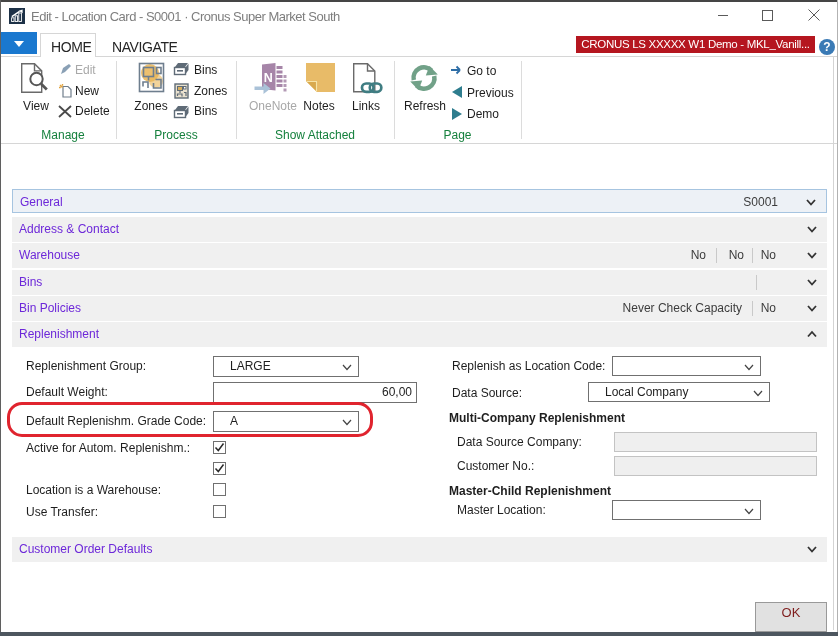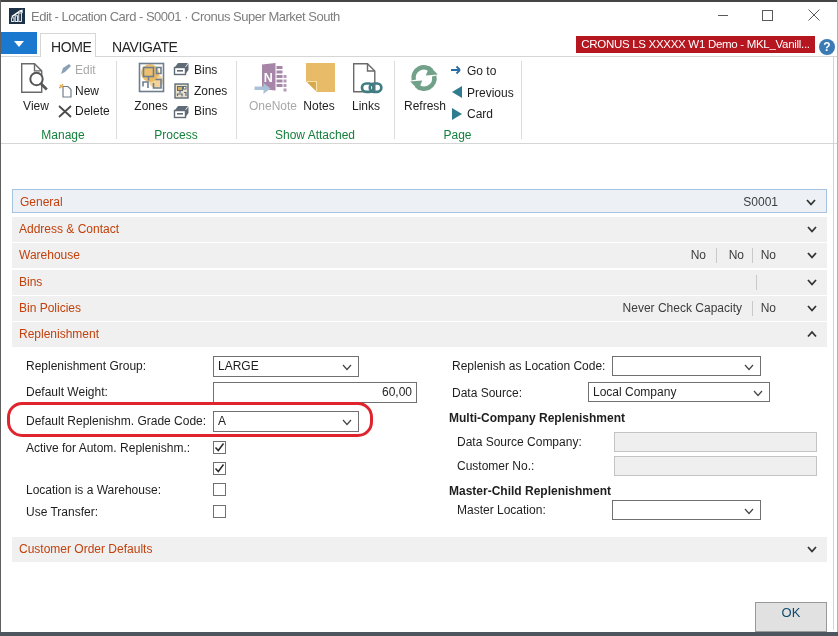--- a/index.html
+++ b/index.html
@@ -26,35 +26,35 @@
   #ribbonline{left:0;top:143px;width:838px;height:1px;background:#d6d6d6;}
   .gsep{position:absolute;top:4px;width:1px;height:78px;background:#dcdcdc;}
   .glabel{position:absolute;top:71px;font-size:12px;color:#15803d;text-align:center;}
   .biglabel{position:absolute;top:42px;font-size:12px;color:#1e1e1e;text-align:center;}
   .smalllabel{position:absolute;font-size:12px;color:#1e1e1e;}
   .gray{color:#a8a8a8;}
   
   #pagetitle{left:17px;top:157px;font-size:19px;letter-spacing:-0.3px;color:#3576b0;}
   .fasttab{position:absolute;left:12px;width:815px;height:25px;background:#f0f0f0;
            line-height:25px;}
-  .fasttab .name{position:absolute;left:7px;top:0;color:#c2410c;}
+  .fasttab .name{position:absolute;left:7px;top:0;color:#6d28d9;}
   .chev{position:absolute;right:9px;top:0px;width:12px;height:25px;}
   .fval{position:absolute;top:0;color:#3c3c3c;}
   .vsep{position:absolute;top:5px;width:1px;height:15px;background:#c9c9c9;}
   
   .flabel{position:absolute;color:#1e1e1e;}
   .fbold{position:absolute;color:#1e1e1e;font-weight:bold;}
   .inp{position:absolute;background:#fff;border:1px solid #707070;box-sizing:border-box;
-       font-size:12px;color:#1e1e1e;line-height:19px;padding-left:4px;}
+       font-size:12px;color:#1e1e1e;line-height:19px;padding-left:16px;}
   .inp.dis{background:#efefef;border-color:#c3c3c3;}
   .ddv{position:absolute;right:6px;top:4px;}
   .cbox{position:absolute;width:13px;height:13px;background:#fff;border:1px solid #707070;box-sizing:border-box;}
   
   #okbtn{left:755px;top:602px;width:72px;height:30px;background:#e1e1e1;
-         border:1px solid #999;box-sizing:border-box;text-align:center;line-height:20px;color:#0c4a6e;font-size:13px;}
+         border:1px solid #999;box-sizing:border-box;text-align:center;line-height:20px;color:#7f1d1d;font-size:13px;}
 </style>
 </head>
 <body>
 <div id="win">
 
   <div class="abs" id="appicon" style="left:9px;top:8px;width:16px;height:16px;background:#1d3147;">
     <svg width="16" height="16" viewBox="0 0 16 16">
       <rect x="2.6" y="9.8" width="2.4" height="3.7" fill="none" stroke="#fff" stroke-width="0.9"></rect>
       <rect x="6.2" y="7.8" width="2.4" height="5.7" fill="none" stroke="#fff" stroke-width="0.9"></rect>
       <rect x="9.8" y="5" width="2.6" height="8.5" fill="none" stroke="#fff" stroke-width="0.9"></rect>
@@ -189,21 +189,21 @@
       <path d="M0 5 L9 5 M9 5 L5.5 1.5 M9 5 L5.5 8.5" stroke="#2d6da6" stroke-width="1.8" fill="none"></path>
     </svg>
     <div class="smalllabel" style="left:466px;top:7px;">Go to</div>
     <svg class="abs" style="left:451px;top:29px" width="10" height="12" viewBox="0 0 10 12">
       <path d="M10 0 L10 12 L0 6 Z" fill="#2e7d8e"></path>
     </svg>
     <div class="smalllabel" style="left:466px;top:29px;">Previous</div>
     <svg class="abs" style="left:451px;top:51px" width="10" height="12" viewBox="0 0 10 12">
       <path d="M0 0 L0 12 L10 6 Z" fill="#2e7d8e"></path>
     </svg>
-    <div class="smalllabel" style="left:466px;top:50px;">Card</div>
+    <div class="smalllabel" style="left:466px;top:50px;">Demo</div>
   </div>
   <div class="abs" id="ribbonline"></div>
 
 
   <div class="fasttab" style="top:189px;height:24px;line-height:24px;background:#edf1f6;border:1px solid #a6c4e0;box-sizing:border-box;width:815px;">
     <div class="name">General</div>
     <div class="fval" style="right:48px;">S0001</div>
     <svg class="chev" viewBox="0 0 12 25">
         <path d="M2 10 L6 14.5 L10 10" fill="none" stroke="#333" stroke-width="1.8"></path>
       </svg>

